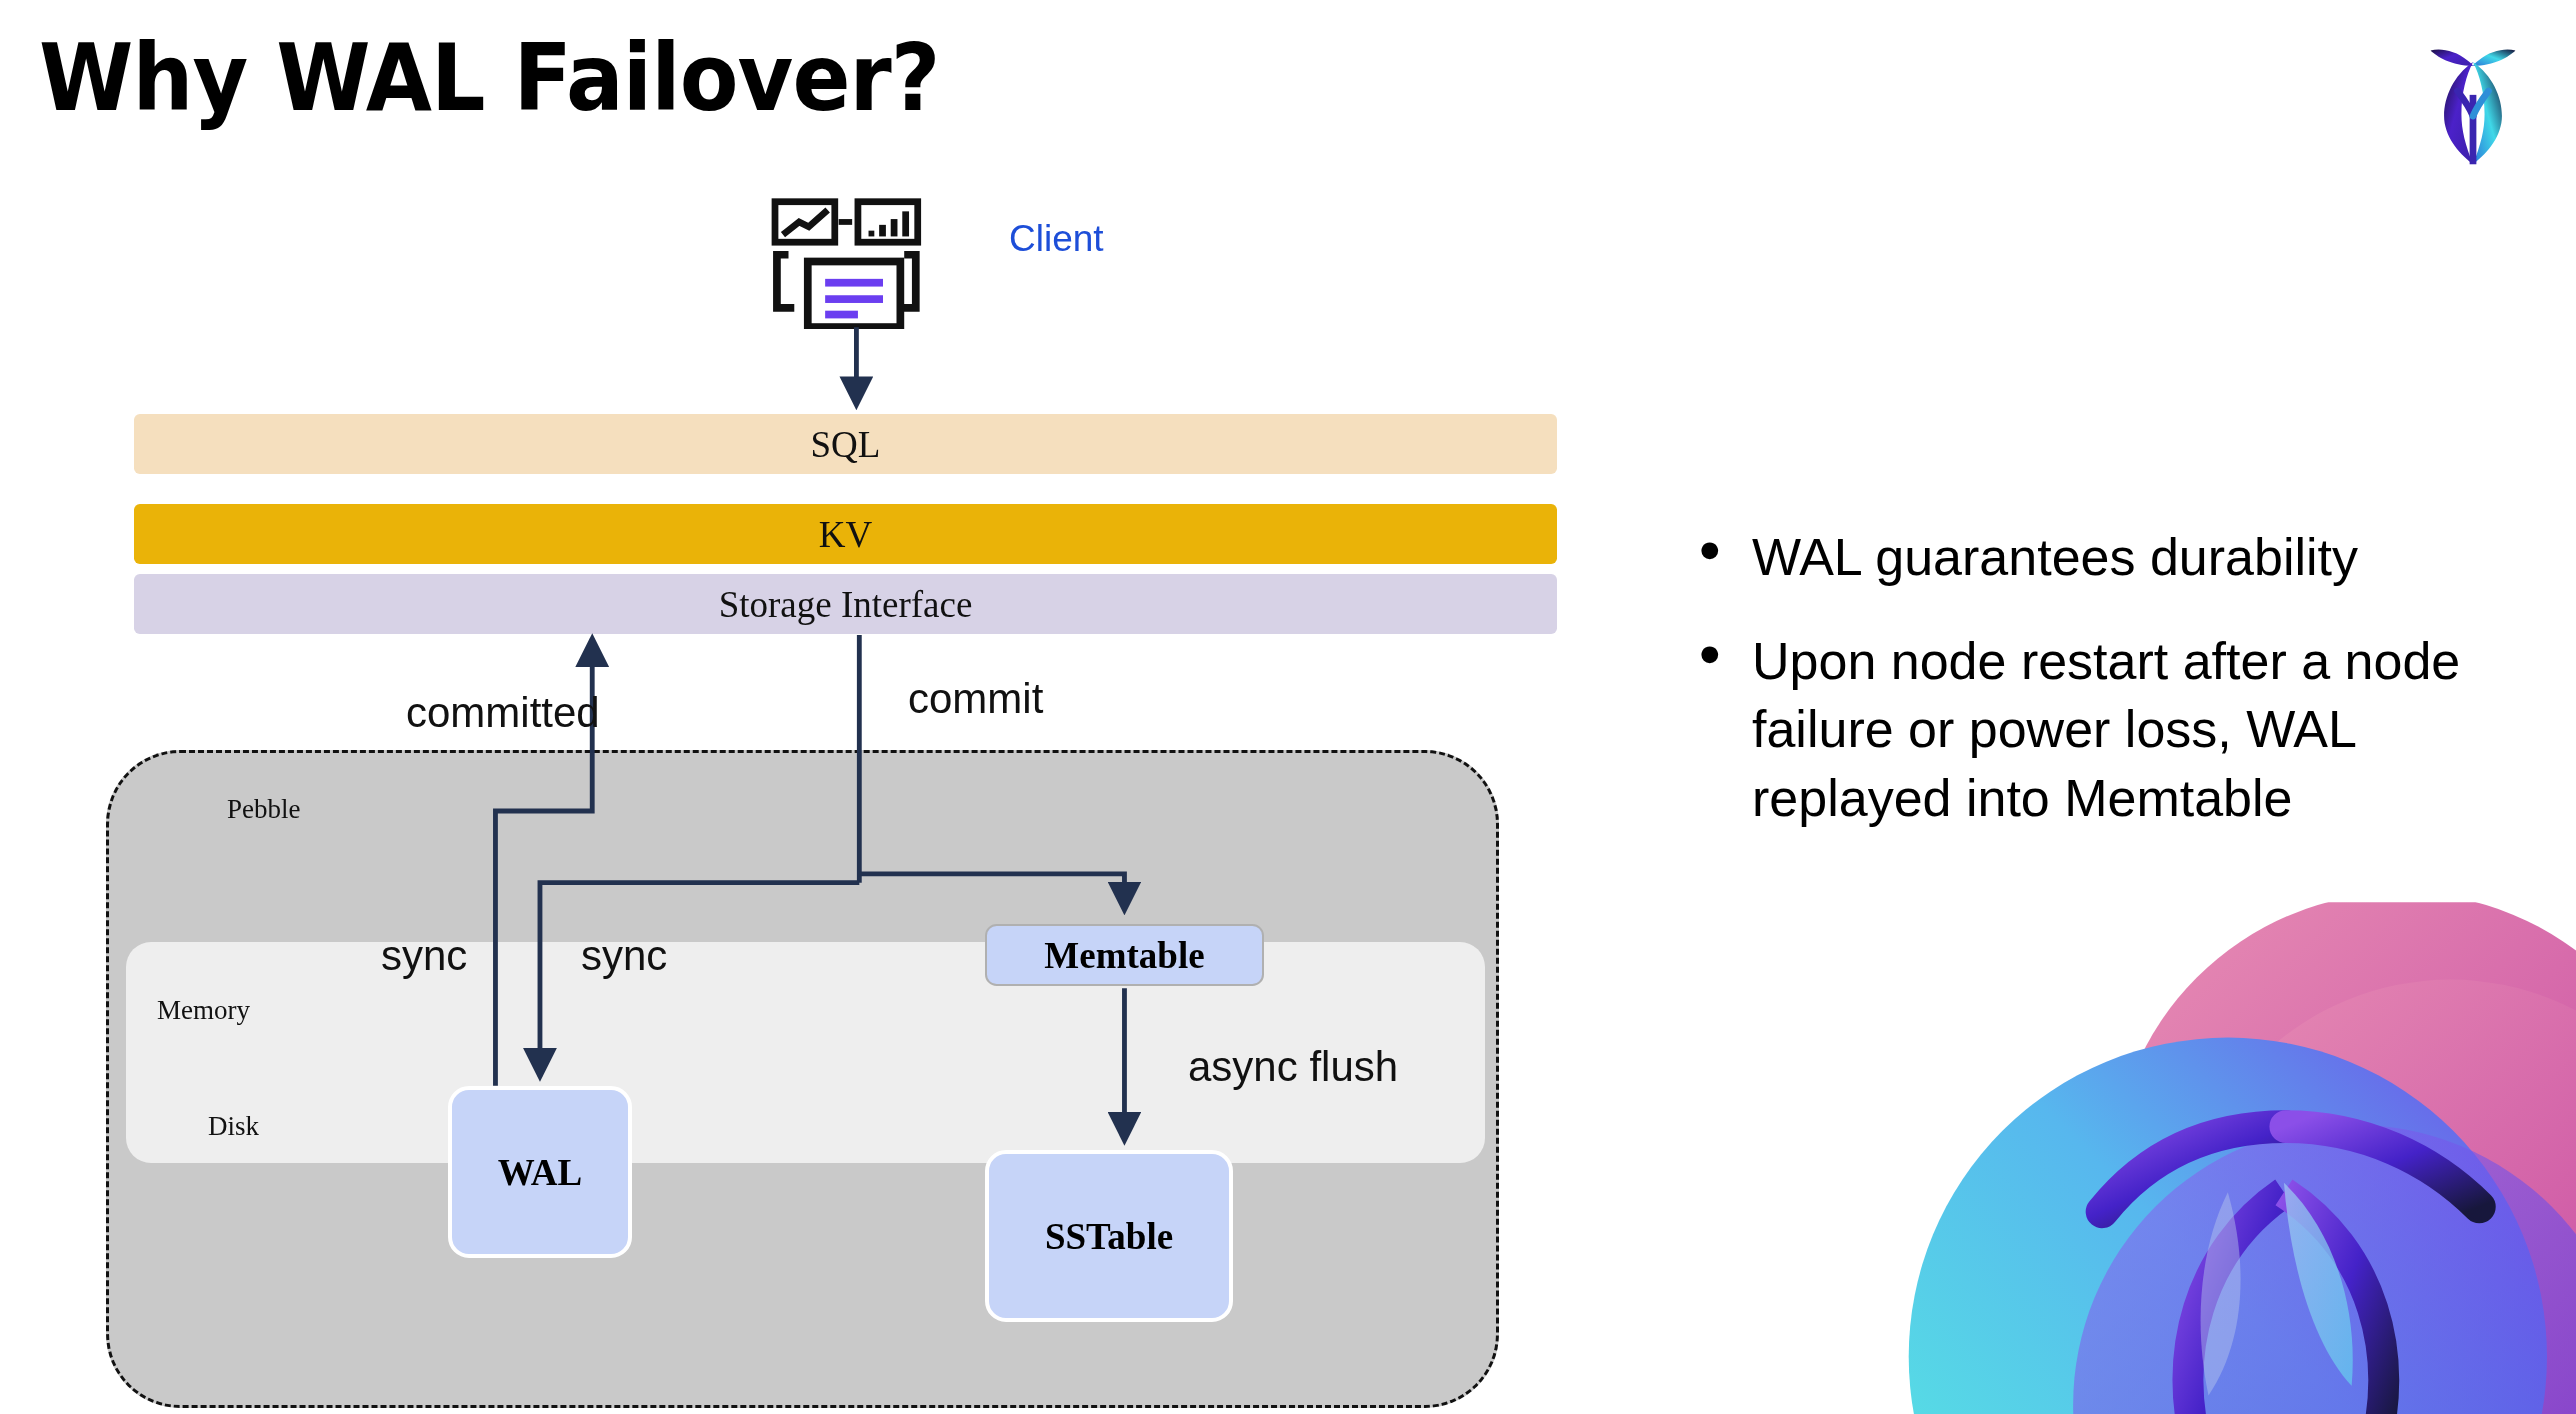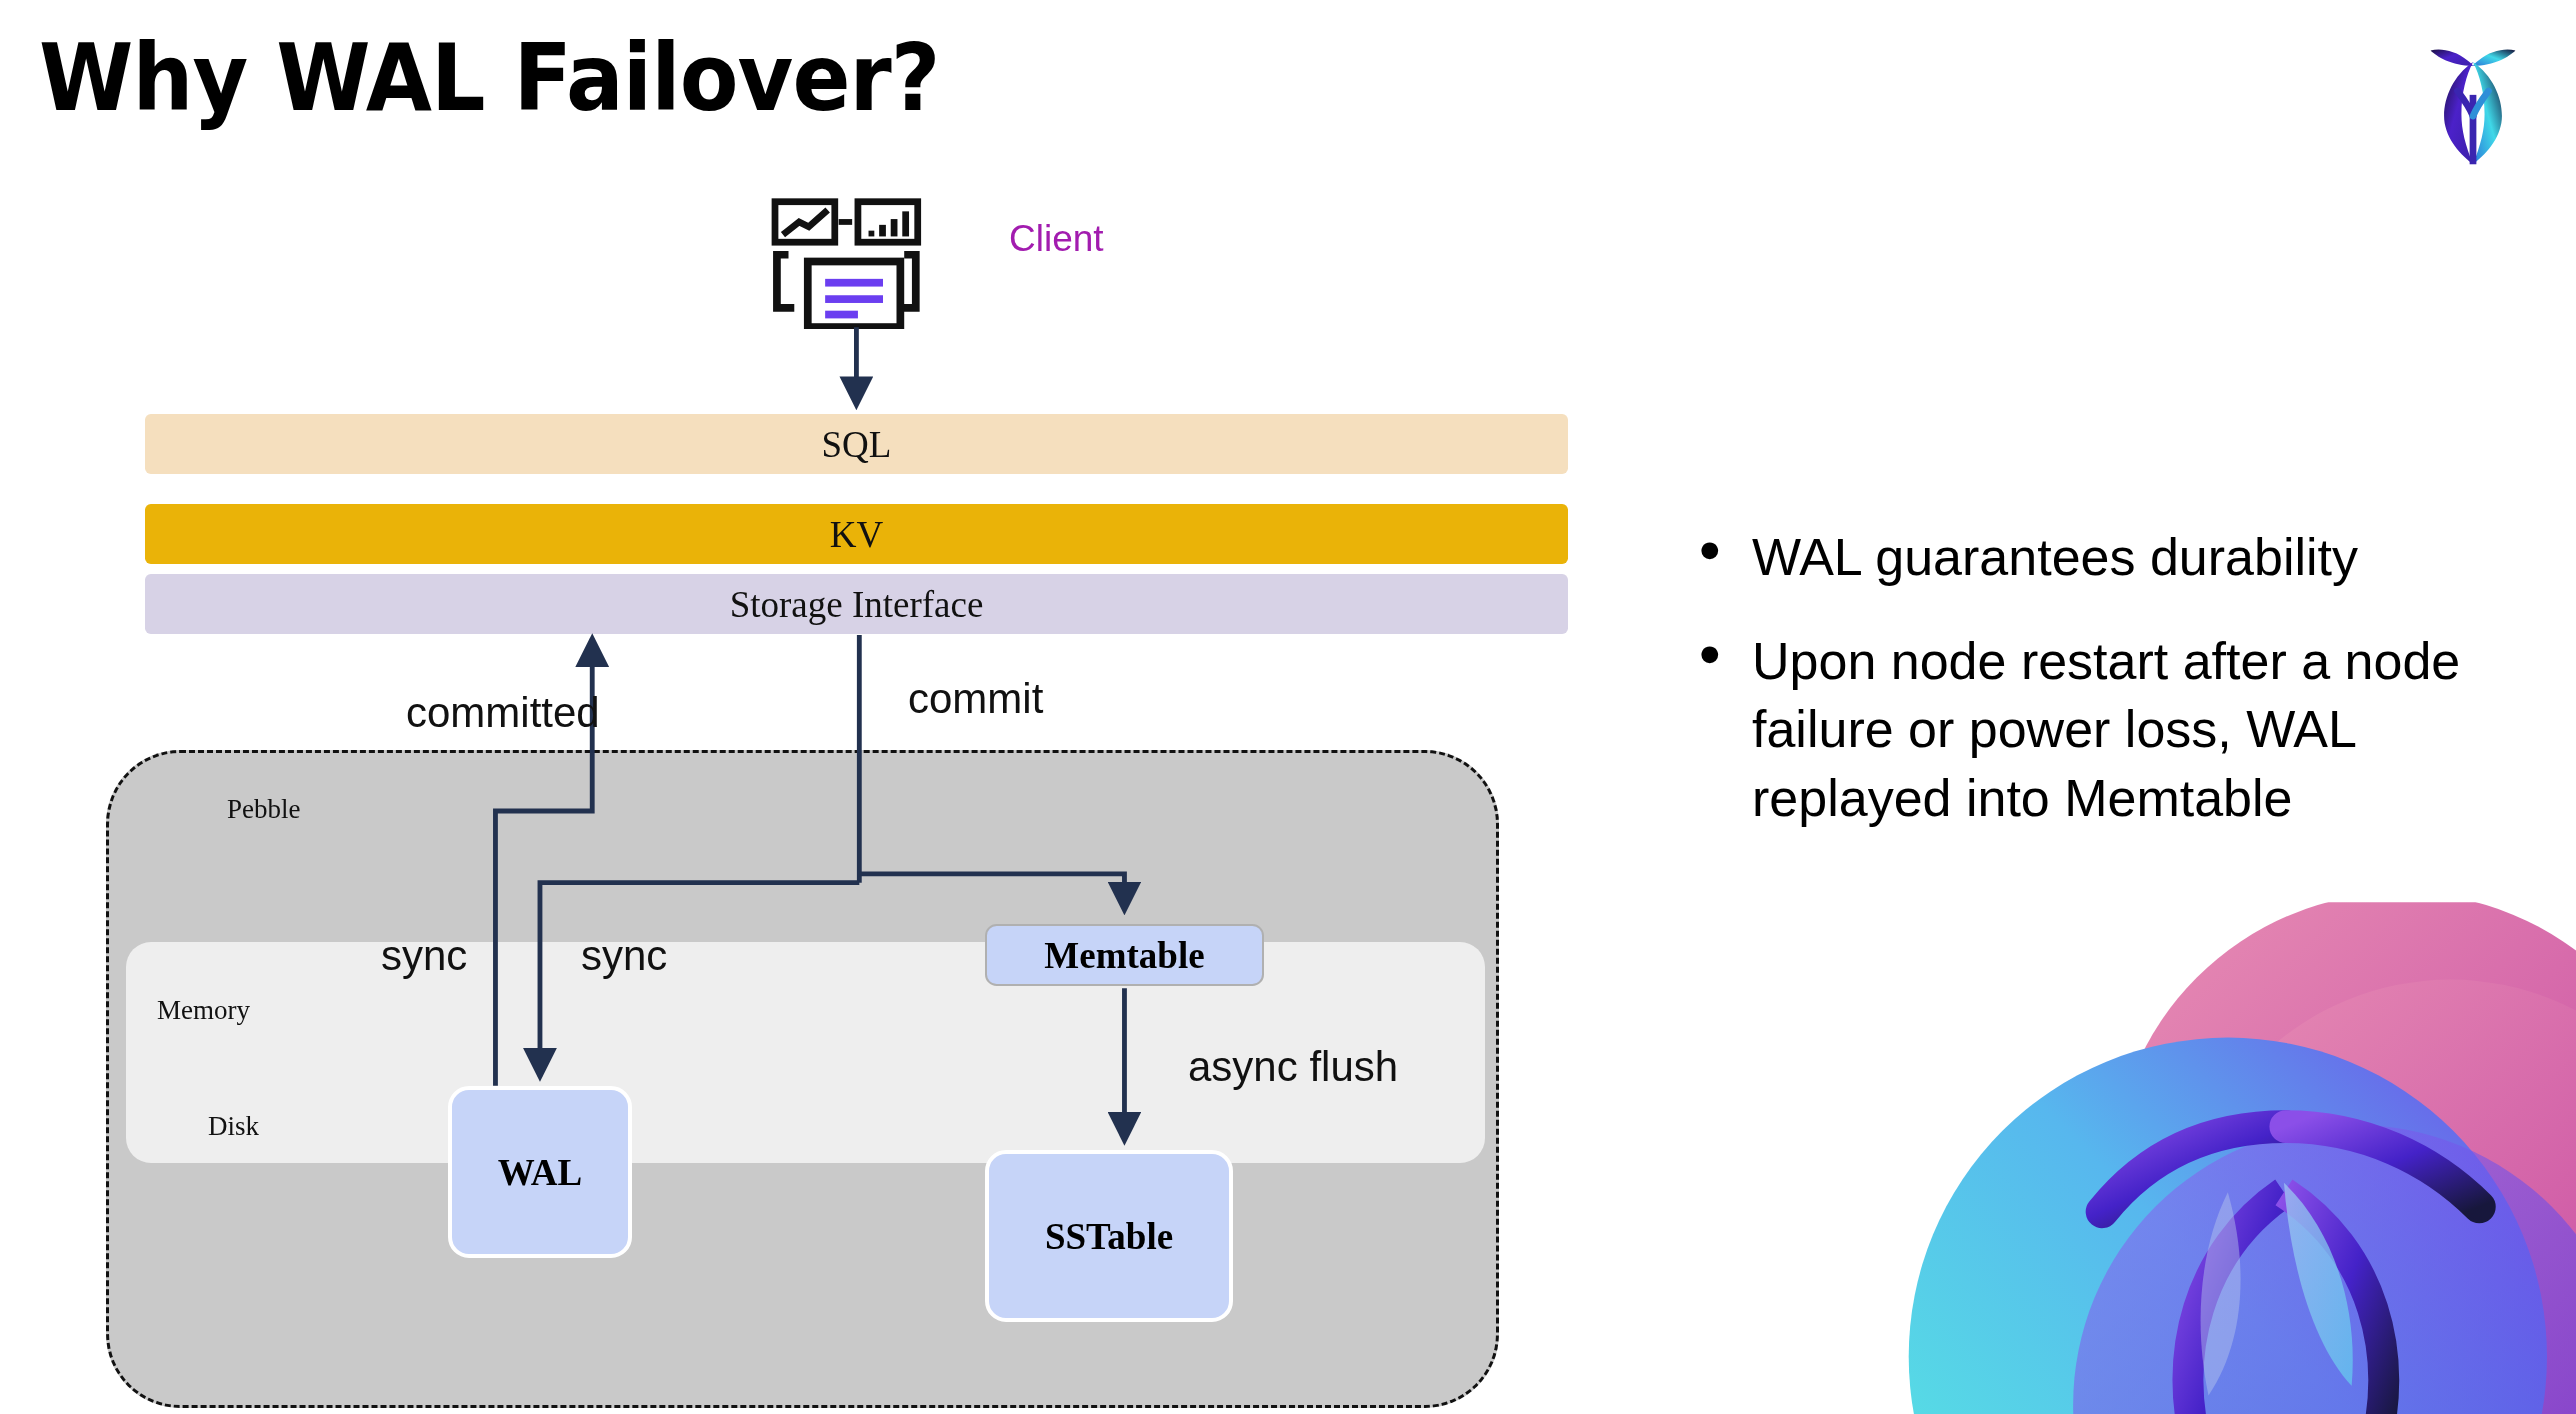--- a/index.html
+++ b/index.html
@@ -19,27 +19,27 @@
   
   #brand-logo{position:absolute;left:2415px;top:37px;width:116px;height:135px;}
 
   
   #corner-art{position:absolute;right:0;bottom:0;width:764px;height:513px;
               pointer-events:none;}
 
   
   #client-icon{position:absolute;left:769px;top:194px;width:174px;height:135px;}
   #client-label{
-    position:absolute;left:1009px;top:218px;font-size:37px;color:#a21caf;
+    position:absolute;left:1009px;top:218px;font-size:37px;color:#1d4ed8;
     font-family:"Liberation Sans",sans-serif;white-space:nowrap;
   }
 
   
   .layer-bar{
-    position:absolute;left:145px;width:1423px;height:60px;border-radius:5.8px;
+    position:absolute;left:134px;width:1423px;height:60px;border-radius:5.8px;
     display:flex;align-items:center;justify-content:center;
     font-family:"Liberation Serif","DejaVu Serif",serif;
     font-size:37px;color:#111;
   }
   #bar-sql{top:414px;background:#f5dfbe;}
   #bar-kv{top:504px;background:#eab308;justify-content:center;}
   #bar-storage{top:574px;background:#d7d2e6;}
 
   
   #pebble-box{

